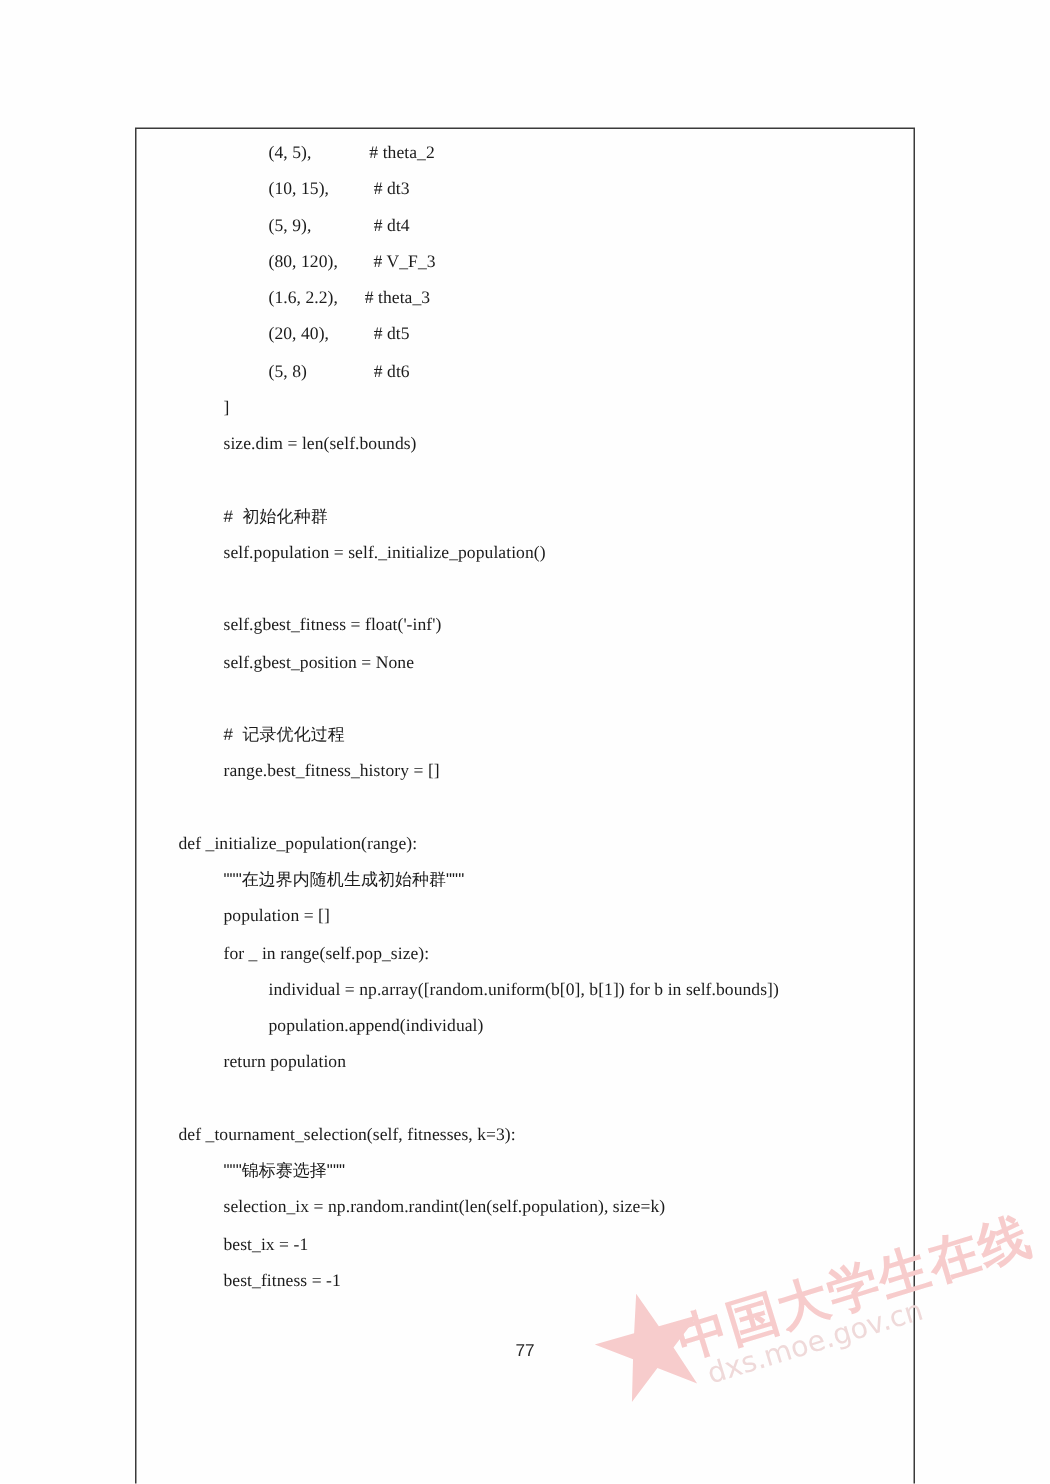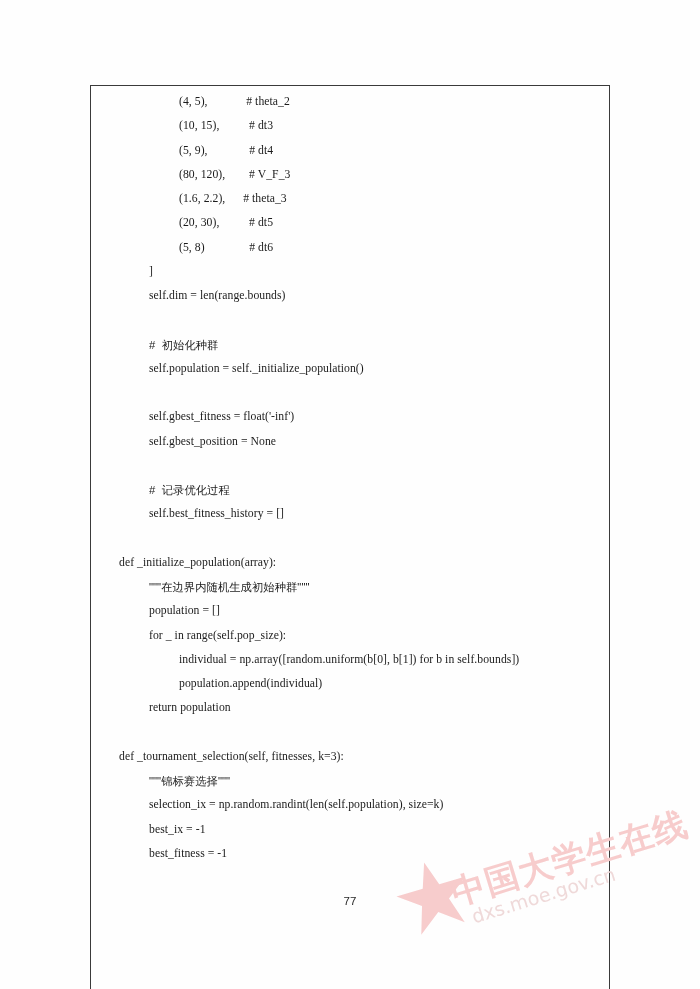--- a/index.html
+++ b/index.html
@@ -144,35 +144,35 @@
     <span class="wm-url">dxs.moe.gov.cn</span>
   </div>
 
   <div id="code-frame">
     <div id="code-listing">
         <div class="code-line ind-2">(4, 5),             # theta_2</div>
         <div class="code-line ind-2">(10, 15),          # dt3</div>
         <div class="code-line ind-2">(5, 9),              # dt4</div>
         <div class="code-line ind-2">(80, 120),        # V_F_3</div>
         <div class="code-line ind-2">(1.6, 2.2),      # theta_3</div>
-        <div class="code-line ind-2">(20, 30),          # dt5</div>
+        <div class="code-line ind-2">(20, 40),          # dt5</div>
         <div class="code-line ind-2">(5, 8)               # dt6</div>
         <div class="code-line ind-1">]</div>
-        <div class="code-line ind-1">self.dim = len(range.bounds)</div>
+        <div class="code-line ind-1">size.dim = len(self.bounds)</div>
         <div class="code-line ind-1 blank"></div>
         <div class="code-line ind-1 cjk">#  初始化种群</div>
         <div class="code-line ind-1">self.population = self._initialize_population()</div>
         <div class="code-line ind-1 blank"></div>
         <div class="code-line ind-1">self.gbest_fitness = float('-inf')</div>
         <div class="code-line ind-1">self.gbest_position = None</div>
         <div class="code-line ind-1 blank"></div>
         <div class="code-line ind-1 cjk">#  记录优化过程</div>
-        <div class="code-line ind-1">self.best_fitness_history = []</div>
+        <div class="code-line ind-1">range.best_fitness_history = []</div>
         <div class="code-line ind-1 blank"></div>
-        <div class="code-line ind-0">def _initialize_population(array):</div>
+        <div class="code-line ind-0">def _initialize_population(range):</div>
         <div class="code-line ind-1 cjk">"""在边界内随机生成初始种群"""</div>
         <div class="code-line ind-1">population = []</div>
         <div class="code-line ind-1">for _ in range(self.pop_size):</div>
         <div class="code-line ind-2">individual = np.array([random.uniform(b[0], b[1]) for b in self.bounds])</div>
         <div class="code-line ind-2">population.append(individual)</div>
         <div class="code-line ind-1">return population</div>
         <div class="code-line ind-1 blank"></div>
         <div class="code-line ind-0">def _tournament_selection(self, fitnesses, k=3):</div>
         <div class="code-line ind-1 cjk">"""锦标赛选择"""</div>
         <div class="code-line ind-1">selection_ix = np.random.randint(len(self.population), size=k)</div>

